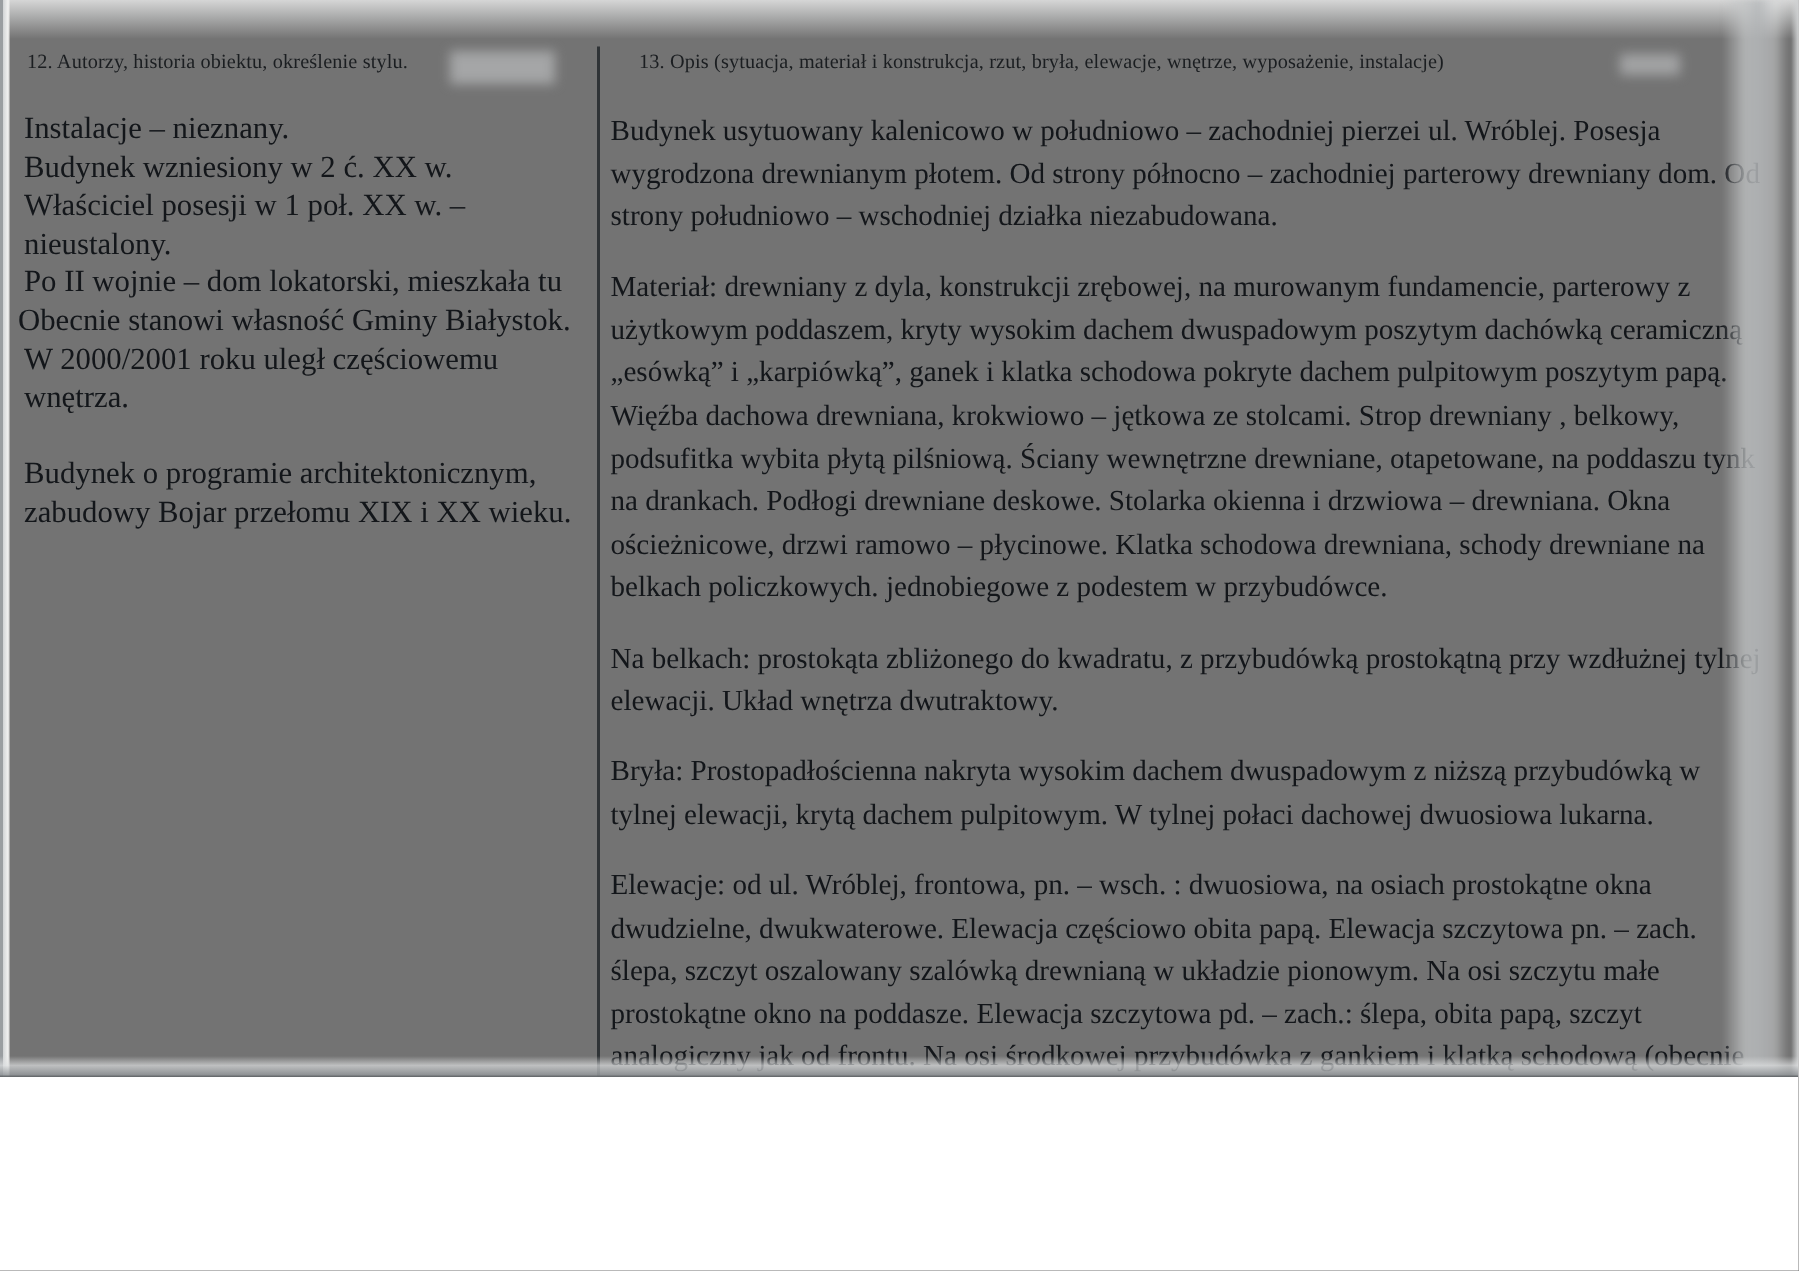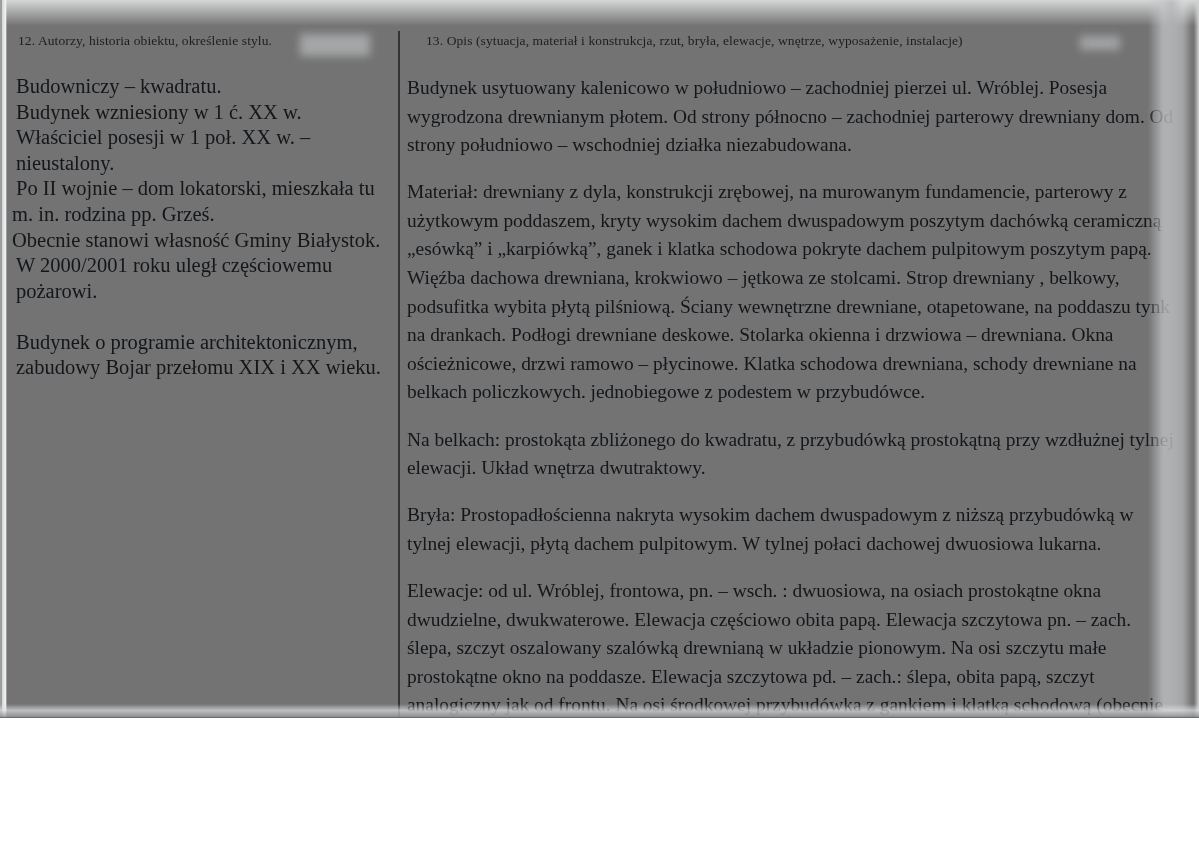--- a/index.html
+++ b/index.html
@@ -141,42 +141,41 @@
   <div class="scan-blotch-b"></div>
 
   <div class="col-header header-left">12. Autorzy, historia obiektu, określenie stylu.</div>
 
   <div class="col-header header-right">13. Opis (sytuacja, materiał i konstrukcja, rzut, bryła, elewacje, wnętrze, wyposażenie, instalacje)</div>
 
   <div class="divider"></div>
 
   <div class="col-left" id="left-body">
       <div class="blk">
-        <div class="ln">Budowniczy – kwadratu.</div>
-        <div class="ln">Budynek wzniesiony w 1 ć. XX w.</div>
+        <div class="ln">Instalacje – nieznany.</div>
+        <div class="ln">Budynek wzniesiony w 2 ć. XX w.</div>
         <div class="ln">Właściciel posesji w 1 poł. XX w. –</div>
         <div class="ln">nieustalony.</div>
         <div class="ln">Po II wojnie – dom lokatorski, mieszkała tu</div>
-        <div class="ln clip-left">m. in. rodzina  pp. Grześ.</div>
         <div class="ln clip-left">Obecnie stanowi własność Gminy Białystok.</div>
         <div class="ln">W 2000/2001 roku uległ częściowemu</div>
-        <div class="ln">pożarowi.</div>
+        <div class="ln">wnętrza.</div>
       </div>
       <div class="gap"></div>
       <div class="blk">
         <div class="ln">Budynek o programie architektonicznym,</div>
         <div class="ln">zabudowy Bojar przełomu XIX i XX wieku.</div>
       </div>
     </div>
 
   <div class="col-right" id="right-body">
       <p><span>Budynek usytuowany kalenicowo w południowo – zachodniej pierzei ul. Wróblej. Posesja wygrodzona drewnianym płotem. Od strony północno – zachodniej parterowy drewniany dom. Od strony południowo – wschodniej działka niezabudowana.</span></p>
       <p><span class="lead">Materiał</span><span>: drewniany z dyla, konstrukcji zrębowej, na murowanym fundamencie, parterowy z użytkowym poddaszem, kryty wysokim dachem dwuspadowym poszytym dachówką ceramiczną „esówką” i „karpiówką”, ganek i klatka schodowa pokryte dachem pulpitowym poszytym papą. Więźba dachowa drewniana, krokwiowo – jętkowa ze stolcami. Strop drewniany , belkowy, podsufitka wybita płytą pilśniową. Ściany wewnętrzne drewniane, otapetowane, na poddaszu tynk na drankach. Podłogi drewniane deskowe. Stolarka okienna i drzwiowa – drewniana. Okna ościeżnicowe, drzwi ramowo – płycinowe. Klatka schodowa drewniana, schody drewniane na belkach policzkowych. jednobiegowe z podestem w przybudówce.</span></p>
       <p><span class="lead">Na belkach</span><span>: prostokąta zbliżonego do kwadratu, z przybudówką prostokątną przy wzdłużnej tylnej elewacji. Układ wnętrza dwutraktowy.</span></p>
-      <p><span class="lead">Bryła</span><span>: Prostopadłościenna nakryta wysokim dachem  dwuspadowym z niższą przybudówką w tylnej elewacji, płytą dachem pulpitowym. W tylnej połaci dachowej dwuosiowa lukarna.</span></p>
+      <p><span class="lead">Bryła</span><span>: Prostopadłościenna nakryta wysokim dachem  dwuspadowym z niższą przybudówką w tylnej elewacji, krytą dachem pulpitowym. W tylnej połaci dachowej dwuosiowa lukarna.</span></p>
       <p><span class="lead">Elewacje</span><span>: od ul. Wróblej, frontowa, pn. – wsch. : dwuosiowa, na osiach prostokątne okna dwudzielne, dwukwaterowe. Elewacja częściowo obita papą. Elewacja szczytowa pn. – zach. ślepa, szczyt oszalowany szalówką drewnianą w układzie pionowym. Na osi szczytu małe prostokątne okno na poddasze. Elewacja szczytowa pd. – zach.: ślepa, obita papą, szczyt analogiczny jak od frontu. Na osi  środkowej przybudówka z gankiem i klatką schodową (obecnie konstrukcja zachowana fragmentarycznie – wypalona).</span></p>
       <p><span class="lead">Budowniczy i wnętrze</span><span>: zdewastowane, zachowane piece kaflowe.</span></p>
     </div>
 
   <div class="scan-left-shadow"></div>
   <div class="scan-left-edge"></div>
   <div class="scan-right-smudge"></div>
   <div class="scan-right-edge"></div>
   <div class="scan-bottom-shadow"></div>
 

